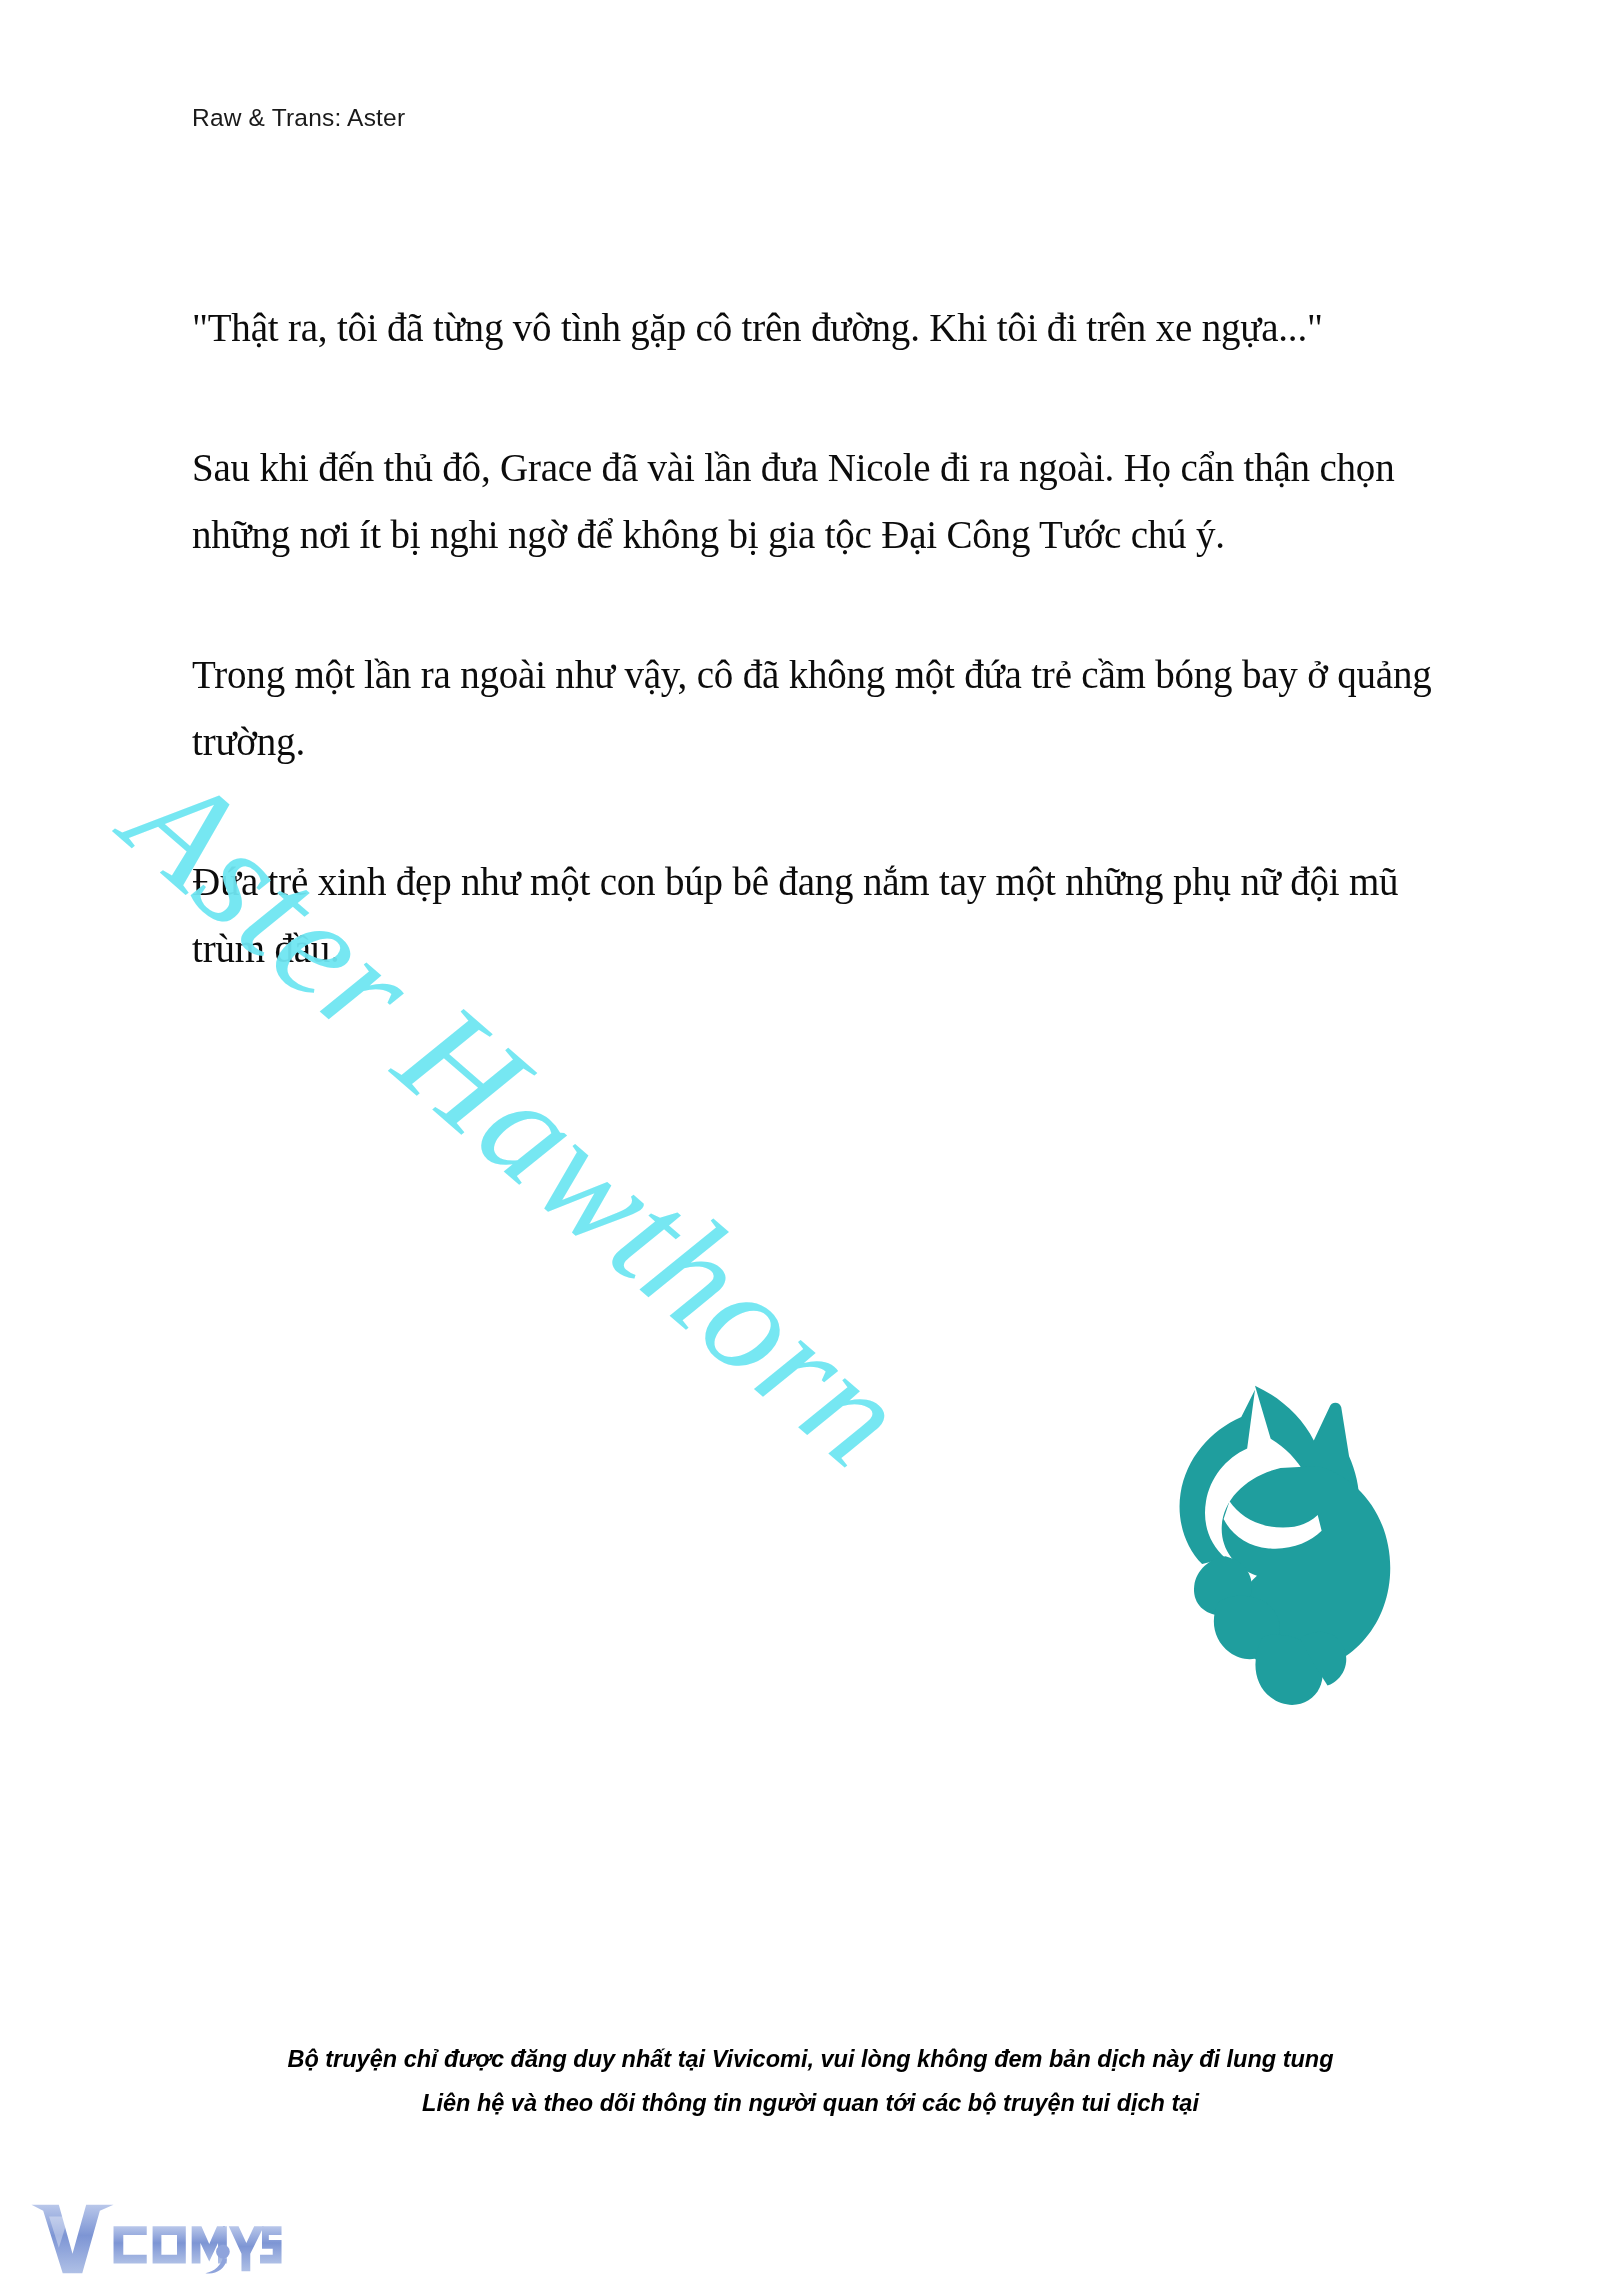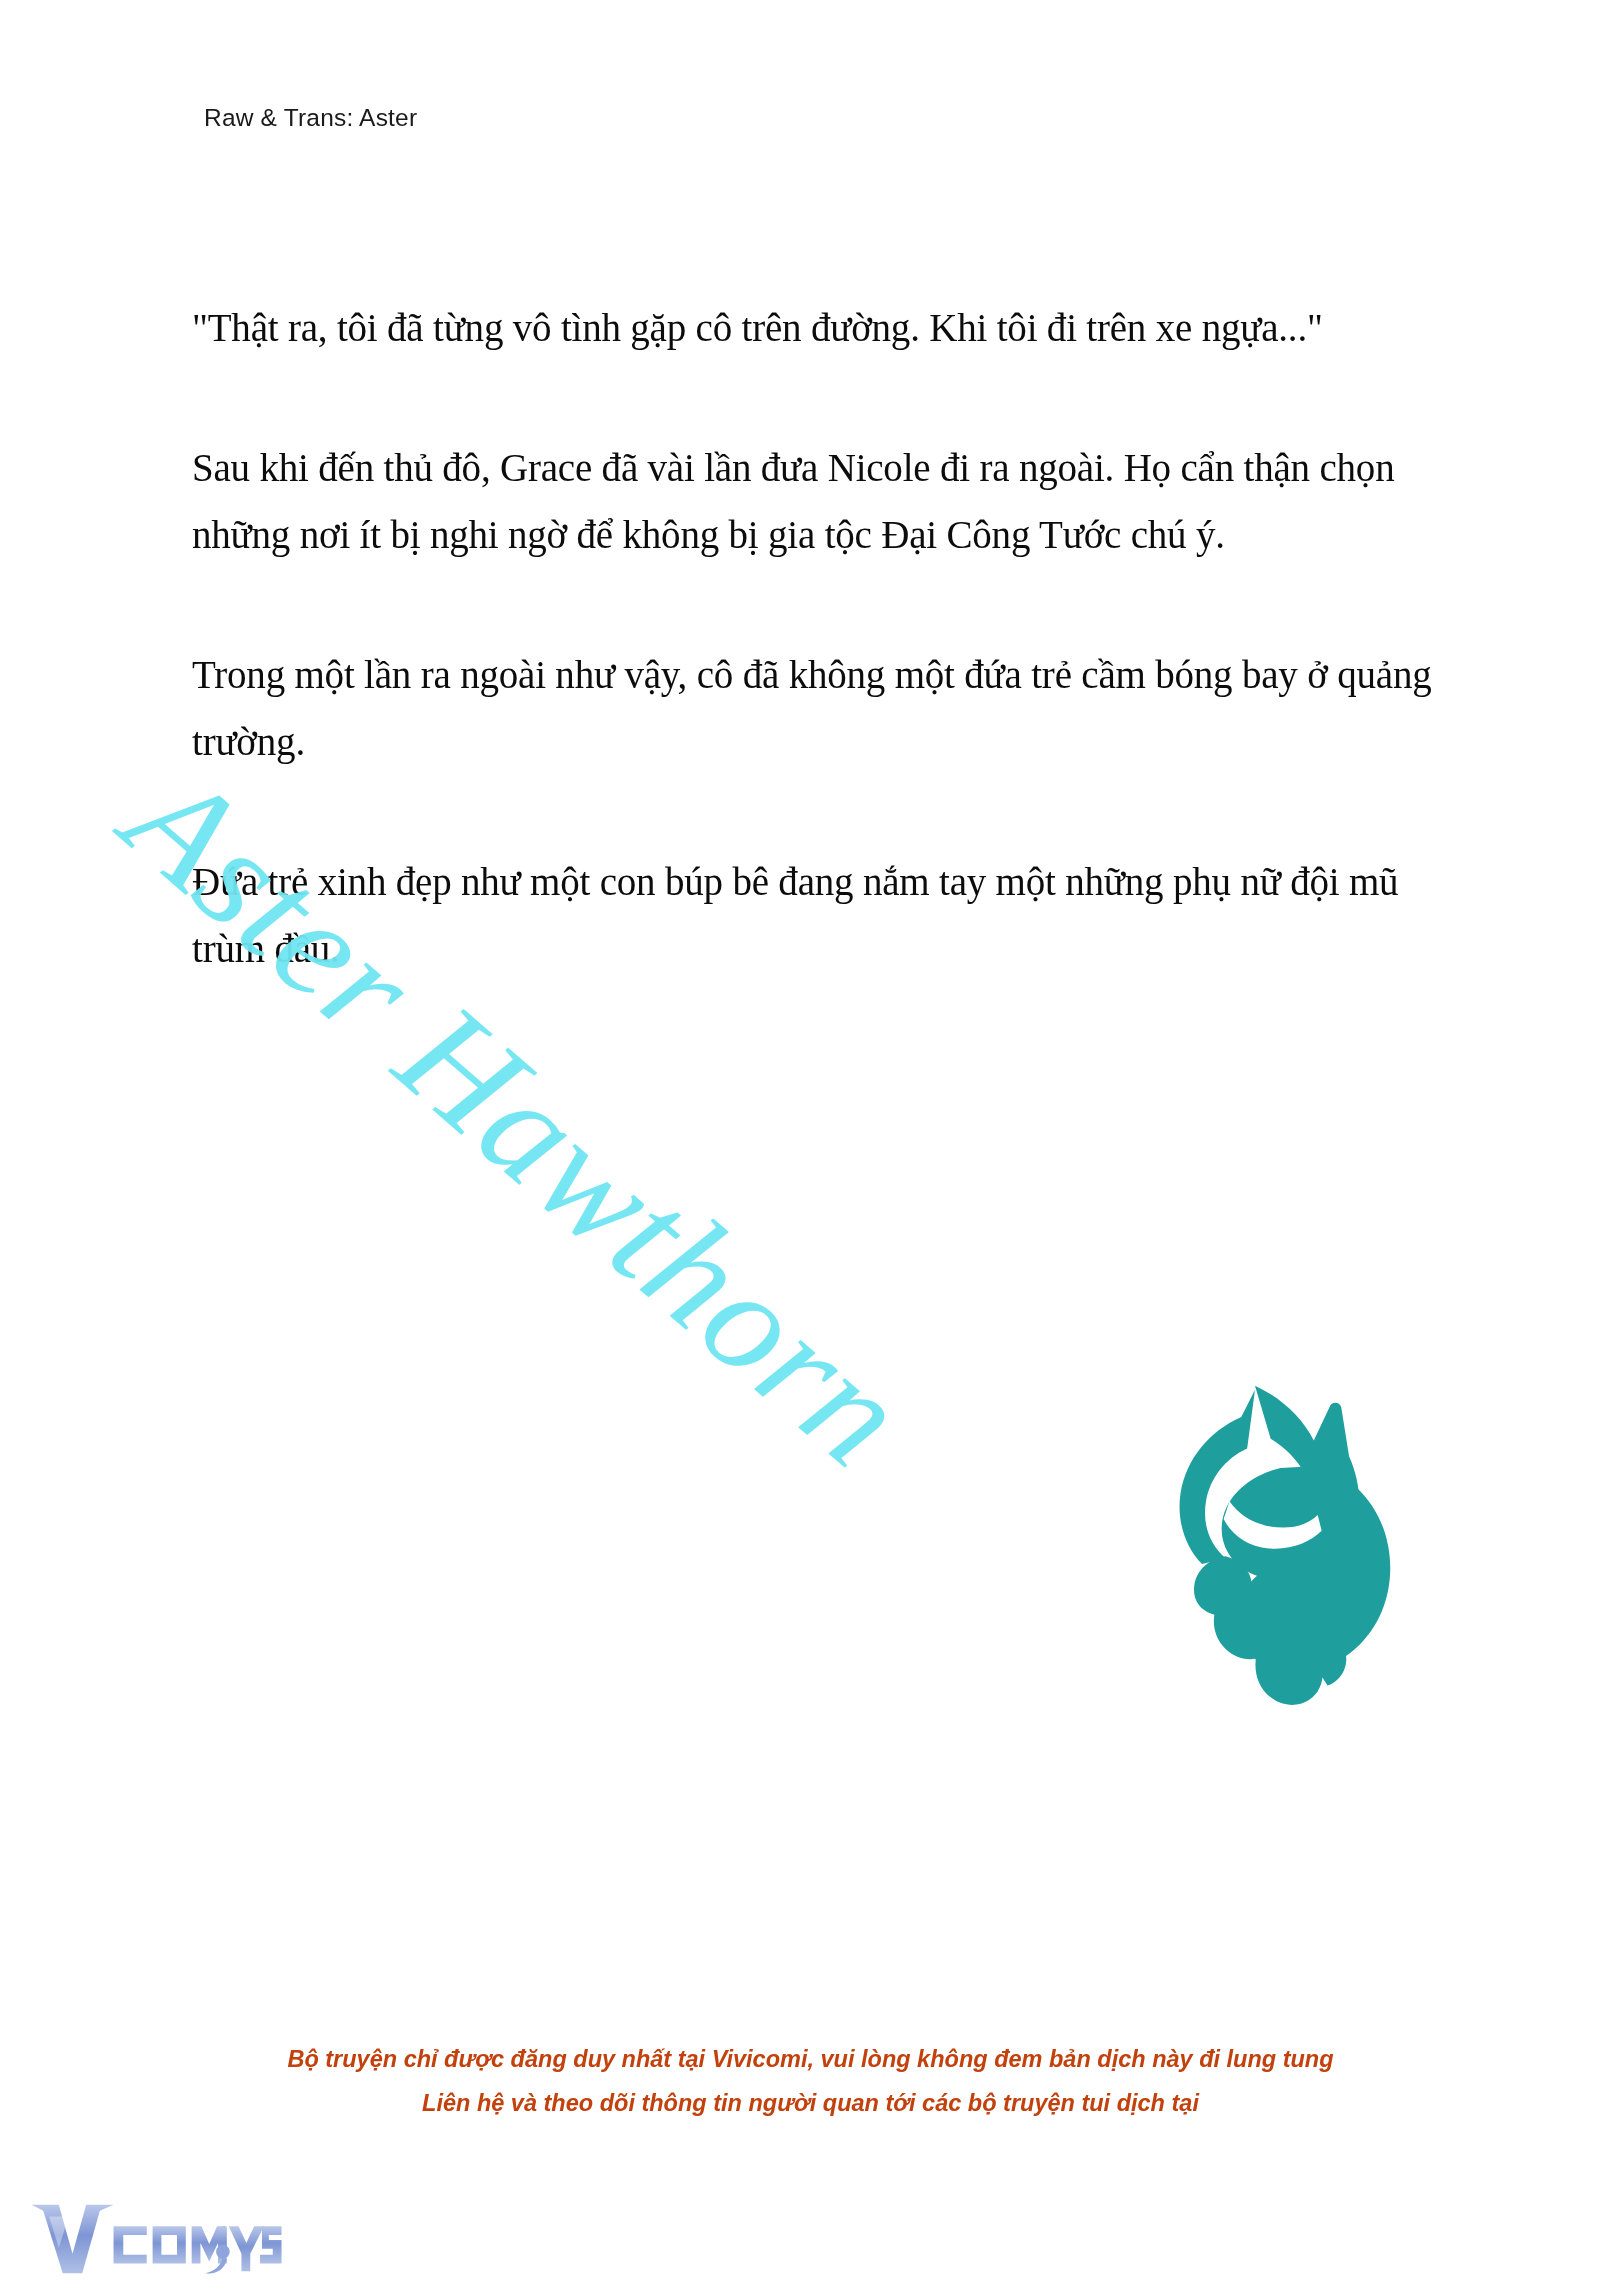--- a/index.html
+++ b/index.html
@@ -12,21 +12,21 @@
     width: 1621px;
     height: 2293px;
     background: #ffffff;
     overflow: hidden;
     font-family: "Liberation Serif", "DejaVu Serif", serif;
   }
 
   
   .header-note {
     position: absolute;
-    left: 204px;
+    left: 192px;
     top: 104px;
     font-family: "Liberation Sans", "DejaVu Sans", sans-serif;
     font-size: 24.5px;
     color: #1a1a1a;
     letter-spacing: 0.2px;
     white-space: nowrap;
   }
 
   
   .body-col {
@@ -88,21 +88,21 @@
     top: 2037px;
     width: 1621px;
     text-align: center;
     z-index: 8;
   }
   .footer-line {
     font-family: "Liberation Sans", "DejaVu Sans", sans-serif;
     font-size: 23.5px;
     font-weight: bold;
     font-style: italic;
-    color: #c2410c;
+    color: #000000;
     line-height: 44px;
     white-space: nowrap;
   }
 
   
   .brand-logo {
     position: absolute;
     left: 29px;
     top: 2197px;
     width: 255px;

